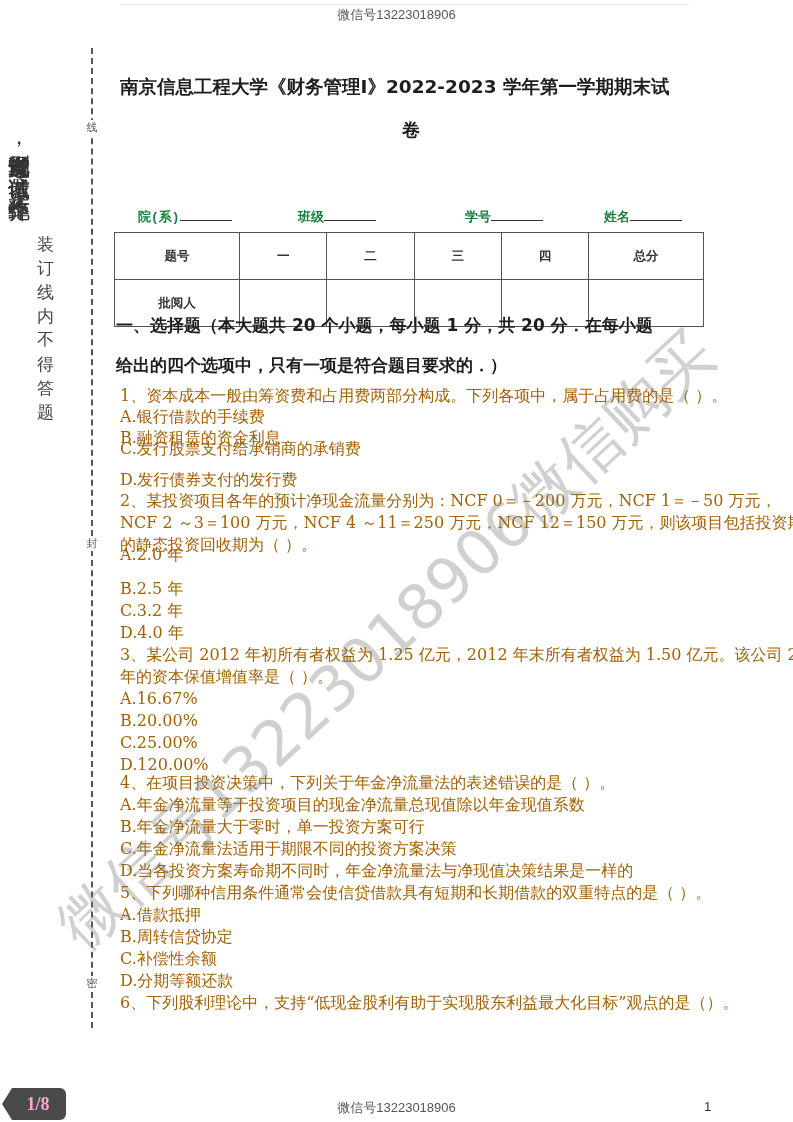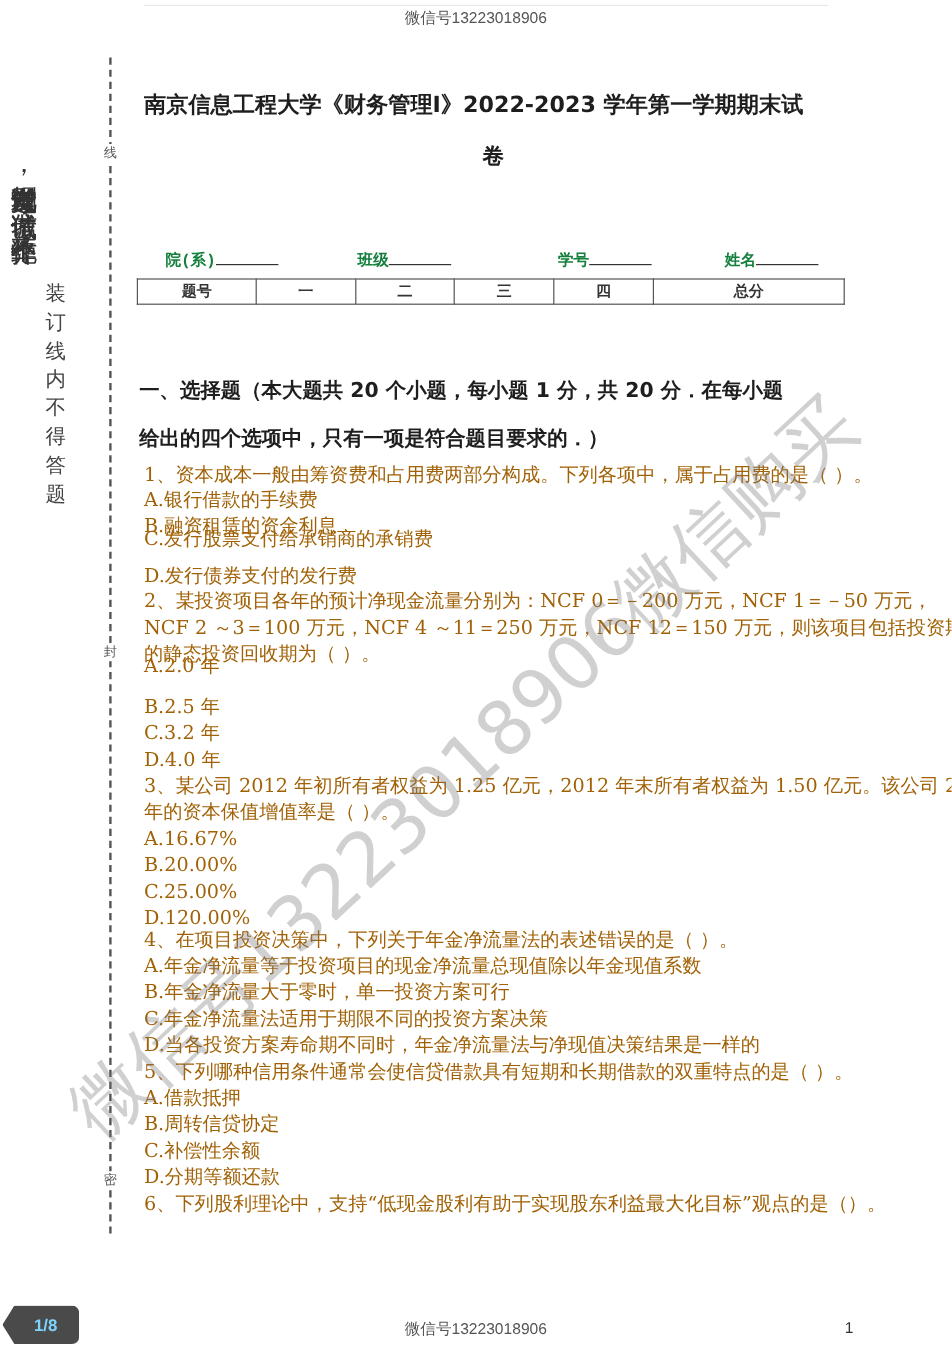--- a/index.html
+++ b/index.html
@@ -5,42 +5,42 @@
   html, body { margin:0; padding:0; }
   body { width:793px; height:1122px; background:#ffffff; position:relative; overflow:hidden;
          font-family:"DejaVu Serif","Liberation Serif",serif; color:#2b2b2b; }
   .topline { position:absolute; left:120px; top:4px; width:570px; height:1px; background:#e8e8e8; }
   .hdr { position:absolute; left:0; width:793px; text-align:center; top:6px;
          font-family:"Liberation Sans","DejaVu Sans",sans-serif; font-size:13px; color:#555; }
   .ftr { position:absolute; left:0; width:793px; text-align:center; top:1099px;
          font-family:"Liberation Sans","DejaVu Sans",sans-serif; font-size:13px; color:#555; }
   .pnum { position:absolute; left:704px; top:1099px; font-family:"Liberation Sans",sans-serif; font-size:13px; color:#333; }
   .pager { position:absolute; left:2px; top:1088px; height:32px; width:64px; background:#4a4a4a;
-           color:#7dd3fc; font-family:Liberation Sans, sans-serif; font-size:14px; font-weight:bold;
+           color:#f9a8d4; font-family:Liberation Serif, serif; font-size:18px; font-weight:bold;
            display:flex; align-items:center; justify-content:center; padding-left:8px; box-sizing:border-box;
            border-radius:0 6px 6px 0; clip-path:polygon(10px 0,100% 0,100% 100%,10px 100%,0 50%); }
 
   
   .dashline { position:absolute; left:91px; top:48px; width:0; height:980px; border-left:2px dashed #555; }
   .bindchar { position:absolute; left:83px; font-size:11px; color:#555; background:#fff; width:18px; text-align:center; }
   .vtext-a { position:absolute; left:6px; top:138px; width:26px; font-size:22px; line-height:26px; color:#333;
              writing-mode:vertical-rl; letter-spacing:0px; }
   .vtext-b { position:absolute; left:36px; top:222px; width:22px; font-size:17px; color:#444;
              writing-mode:vertical-rl; letter-spacing:24px; }
 
   .title { position:absolute; left:120px; top:74px; width:580px; text-align:left;
            font-family:"DejaVu Sans","Liberation Sans",sans-serif; font-weight:bold; font-size:18.5px; color:#1e1e1e; white-space:nowrap; }
   .title2 { position:absolute; left:0; top:118px; width:822px; text-align:center;
             font-family:"DejaVu Sans",sans-serif; font-weight:bold; font-size:18px; color:#1e1e1e; }
 
   .info { position:absolute; top:208px; font-size:13px; font-weight:bold; color:#15803d; font-family:Liberation Mono, monospace; }
   .info .blank { display:inline-block; width:52px; border-bottom:1px solid #333; height:12px; vertical-align:baseline; }
 
   table.score { position:absolute; left:114px; top:232px; width:590px; border-collapse:collapse; font-size:12.5px; }
-  table.score td { border:1px solid #555; height:20px; text-align:center; padding:0; font-weight:bold; color:#333; }
+  table.score td { border:1px solid #555; height:20px; text-align:center; padding:13px; font-weight:bold; color:#333; }
   table.score td.first { width:98px; }
 
   .sec { position:absolute; left:116px; font-family:"DejaVu Sans",sans-serif; font-weight:bold; font-size:17px; color:#1e1e1e; white-space:nowrap;text-align:right; }
   .q { position:absolute; left:120px; font-size:16px; color:#a16207; white-space:nowrap; line-height:21px; }
 
   .wm { position:absolute; font-family:"DejaVu Sans",sans-serif; color:rgba(120,120,120,0.35);
         transform-origin:0 0; white-space:nowrap; pointer-events:none; }
 </style>
 </head>
 <body>
@@ -65,20 +65,28 @@
 
 <table class="score">
   <tbody>
       <tr>
     <td class="first">题号</td>
     <td>一</td>
     <td>二</td>
     <td>三</td>
     <td>四</td>
     <td>总分</td>
+  </tr>
+  <tr>
+    <td class="first">批阅人</td>
+    <td></td>
+        <td></td>
+    <td></td>
+        <td></td>
+    <td></td>
   </tr>
 </tbody>
   </table>
 
 <div class="sec" style="top:314px">一、选择题（本大题共 20 个小题，每小题 1 分，共 20 分．在每小题</div>
 <div class="sec" style="top:354px">给出的四个选项中，只有一项是符合题目要求的．）</div>
 
 <div class="q" style="top:385px">1、资本成本一般由筹资费和占用费两部分构成。下列各项中，属于占用费的是（ ）。</div>
 <div class="q" style="top:406px">A.银行借款的手续费</div>
 <div class="q" style="top:427px">B.融资租赁的资金利息</div>

